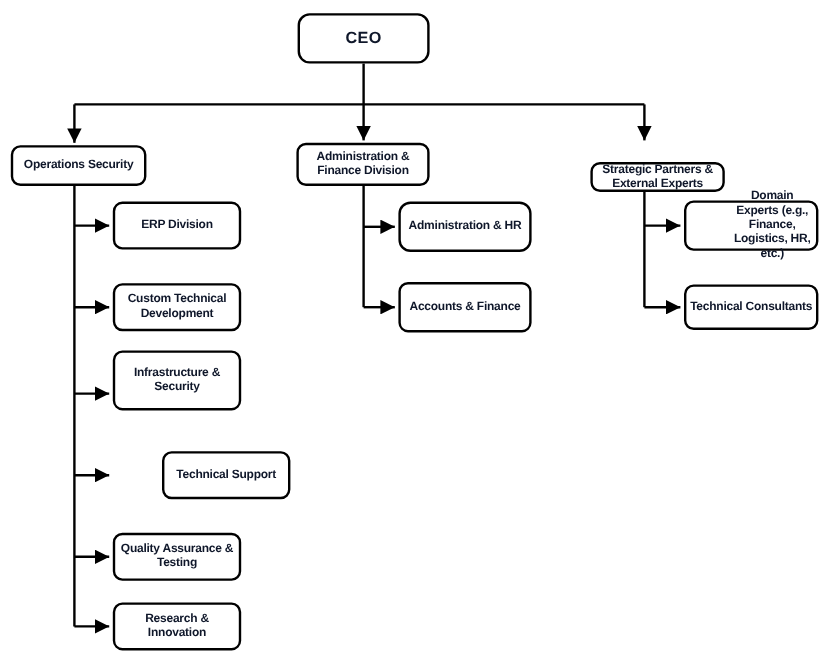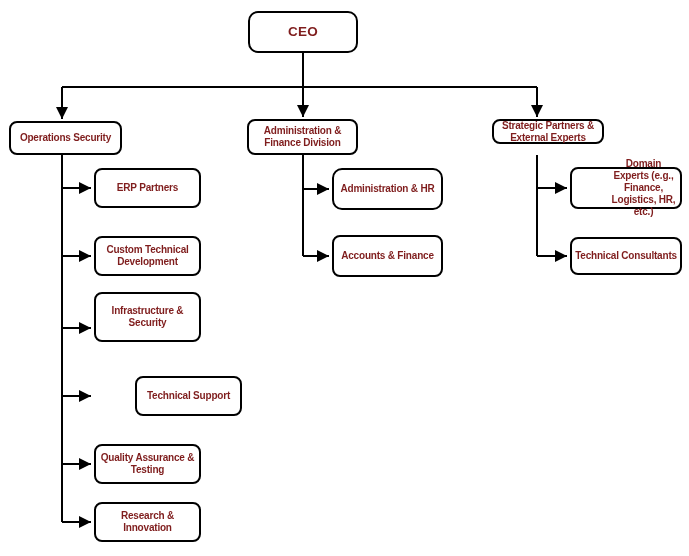--- a/index.html
+++ b/index.html
@@ -24,21 +24,21 @@
   .node {
     position: absolute;
     box-sizing: border-box;
     background: #ffffff;
     border: 2px solid #000000;
     border-radius: 8px;
     display: flex;
     align-items: center;
     justify-content: center;
     text-align: center;
-    color: #7f1d1d;
+    color: #0f172a;
     font-weight: bold;
     font-size: 10px;
     line-height: 12px;
     letter-spacing: -0.2px;
     padding: 0 1px;
   }
   .node.ceo {
     font-size: 13.5px;
     line-height: 16px;
     border-radius: 10px;
@@ -78,23 +78,23 @@
 
     <path d="M537 155 L537 256"></path>
     <path d="M537 188 L567 188" marker-end="url(#arrow)"></path>
     <path d="M537 256 L567 256" marker-end="url(#arrow)"></path>
   </svg>
 
   <div class="node ceo" style="left:248px; top:11px; width:110px; height:42px;">CEO</div>
 
   <div class="node" style="left:9px; top:121px; width:113px; height:34px;">Operations Security</div>
   <div class="node" style="left:247px; top:119px; width:111px; height:36px;">Administration &amp; Finance Division</div>
-  <div class="node" style="left:492px; top:119px; width:112px; height:25px;">Strategic Partners &amp; External Experts</div>
+  <div class="node" style="left:492px; top:135px; width:112px; height:25px;">Strategic Partners &amp; External Experts</div>
 
-  <div class="node" style="left:94px; top:168px; width:107px; height:40px;">ERP Partners</div>
+  <div class="node" style="left:94px; top:168px; width:107px; height:40px;">ERP Division</div>
   <div class="node" style="left:94px; top:236px; width:107px; height:40px;">Custom Technical Development</div>
   <div class="node" style="left:94px; top:292px; width:107px; height:50px;text-align:center;">Infrastructure &amp; Security</div>
   <div class="node" style="left:94px; top:376px; width:107px; height:40px;margin-left:41px;">Technical Support</div>
   <div class="node" style="left:94px; top:502px; width:107px; height:40px;">Research &amp; Innovation</div>
   <div class="node" style="left:94px; top:444px; width:107px; height:40px;">Quality Assurance &amp; Testing</div>
 
   <div class="node" style="left:332px; top:168px; width:111px; height:42px;border-radius:10px;">Administration &amp; HR</div>
   <div class="node" style="left:332px; top:235px; width:111px; height:42px;">Accounts &amp; Finance</div>
 
   <div class="node" style="left:570px; top:167px; width:112px; height:42px;padding-left:36px;">Domain Experts (e.g., Finance, Logistics, HR, etc.)</div>

